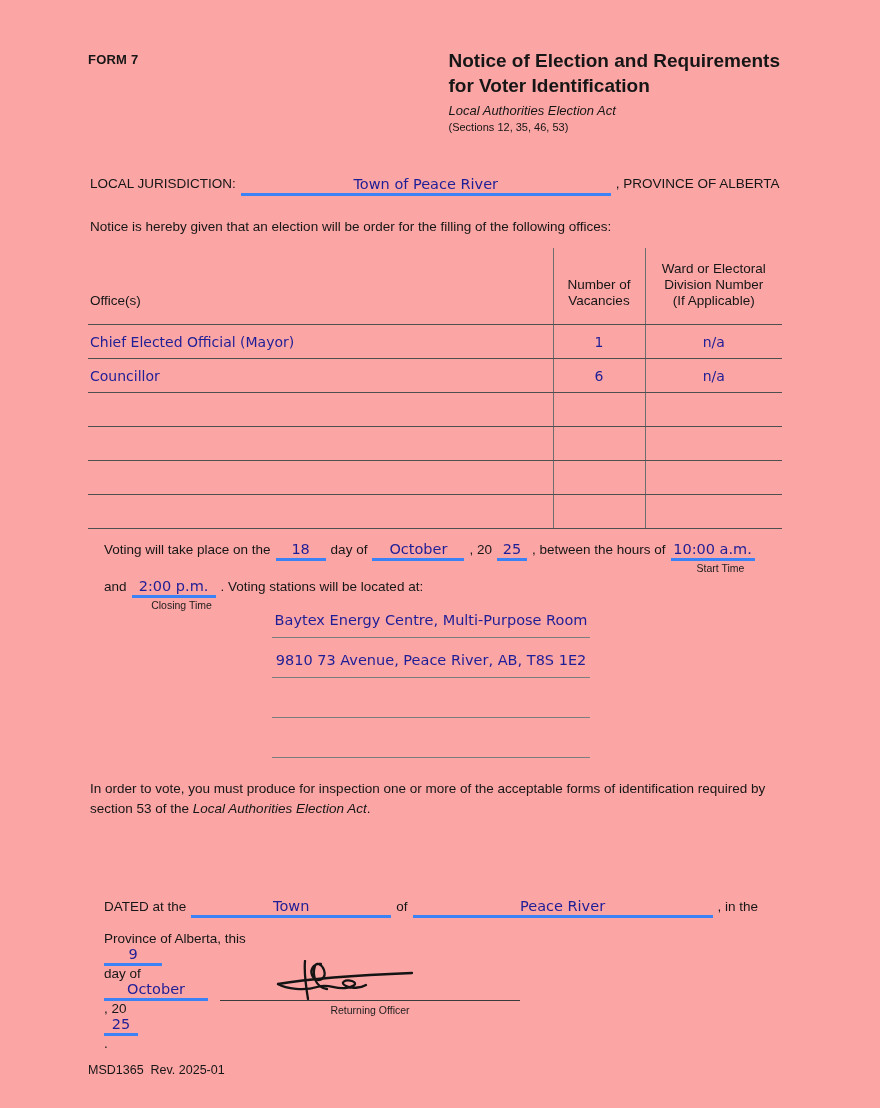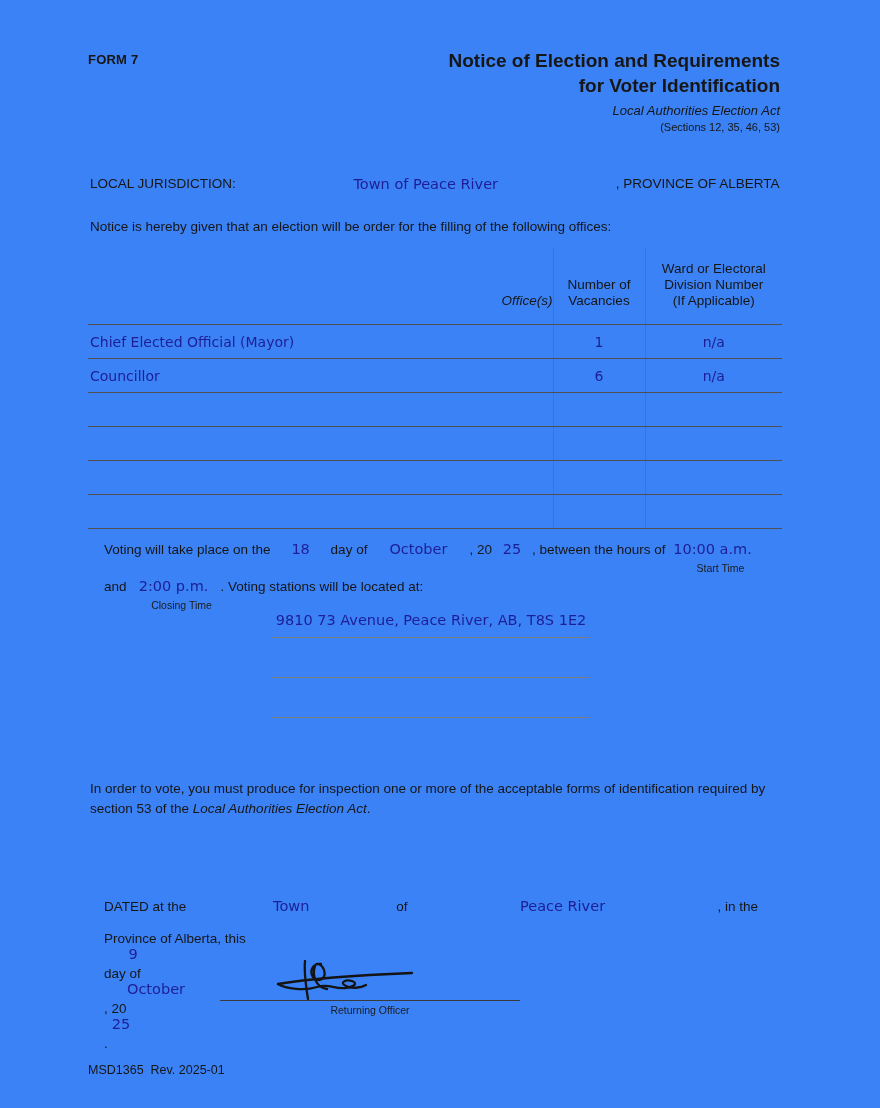--- a/index.html
+++ b/index.html
@@ -1,32 +1,31 @@
 <!DOCTYPE html>
 <html style="--fill-text: #1e1e96; --table-line: #4f4f4f;"><head>
 <meta charset="utf-8">
 <style>
   html,body { margin:0; padding:0; background:#ffffff; }
   .page {
     position:relative;
     width:880px; height:1108px;
-    background:#3b82f6;
+    background:#fca5a5;
     font-family:"Liberation Sans", sans-serif;
     font-size:13.5px;
     color:#161616;
     overflow:hidden;
   }
   
   .form-number {
     position:absolute; left:88px; top:52px;
     font-weight:bold; font-size:13px; letter-spacing:.2px;
   }
   .title-block {
     position:absolute; right:100px; top:48px;
-    text-align:right;
   }
   .title-line { font-size:19px; font-weight:bold; line-height:25px; }
   .act-name   { font-size:13px; font-style:italic; margin-top:4px; line-height:17px; }
   .act-sections { font-size:11px; line-height:17px; }
 
   
   .blank {
     display:inline-block;
     border-bottom:3px solid #3b82f6;
     text-align:center;
@@ -60,21 +59,21 @@
   table.offices col.c2 { width:92px; }
   table.offices col.c3 { width:137px; }
   table.offices th, table.offices td {
     border-bottom:1.6px solid var(--table-line,#4f4f4f);
     padding:0; margin:0;
     font-weight:normal;
     vertical-align:bottom;
   }
   table.offices .v-sep { border-left:1.2px solid #6e6e6e; }
   table.offices tr.hdr th { height:61px; padding-bottom:15px; line-height:16px; font-size:13.5px; }
-  table.offices tr.hdr th.office-h { text-align:right; padding-left:2px;font-style:italic; }
+  table.offices tr.hdr th.office-h { text-align:left; padding-left:2px; }
   table.offices tr.hdr th.center-h { text-align:center; }
   table.offices tr.data td { height:33px; vertical-align:middle; }
   table.offices td.office-c { text-align:left; padding-left:2px; }
   table.offices td.center-c { text-align:center; }
   table.offices td .fill { font-size:14px; }
 
   
   .sentence {
     position:absolute; left:104px;
     display:flex; align-items:baseline; white-space:nowrap;
@@ -227,20 +226,21 @@
   <div class="sentence" style="top:578px;">
     <span>and</span>
     <span class="labeled-field">
       <span class="blank fill w-time">2:00 p.m.</span>
       <span class="sub-caption">Closing Time</span>
     </span>
     <span>. Voting stations will be located at:</span>
   </div>
 
   <div class="stations">
+    <div class="station-line fill">Baytex Energy Centre, Multi-Purpose Room</div>
     <div class="station-line fill">9810 73 Avenue, Peace River, AB, T8S 1E2</div>
     <div class="station-line fill"></div>
     <div class="station-line fill"></div>
   </div>
 
   <div class="id-paragraph">
     <span>In order to vote, you must produce for inspection one or more of the acceptable forms of identification required by section 53 of the </span><span class="italic">Local Authorities Election Act</span><span>.</span>
   </div>
 
   <div class="sentence dated-1">

